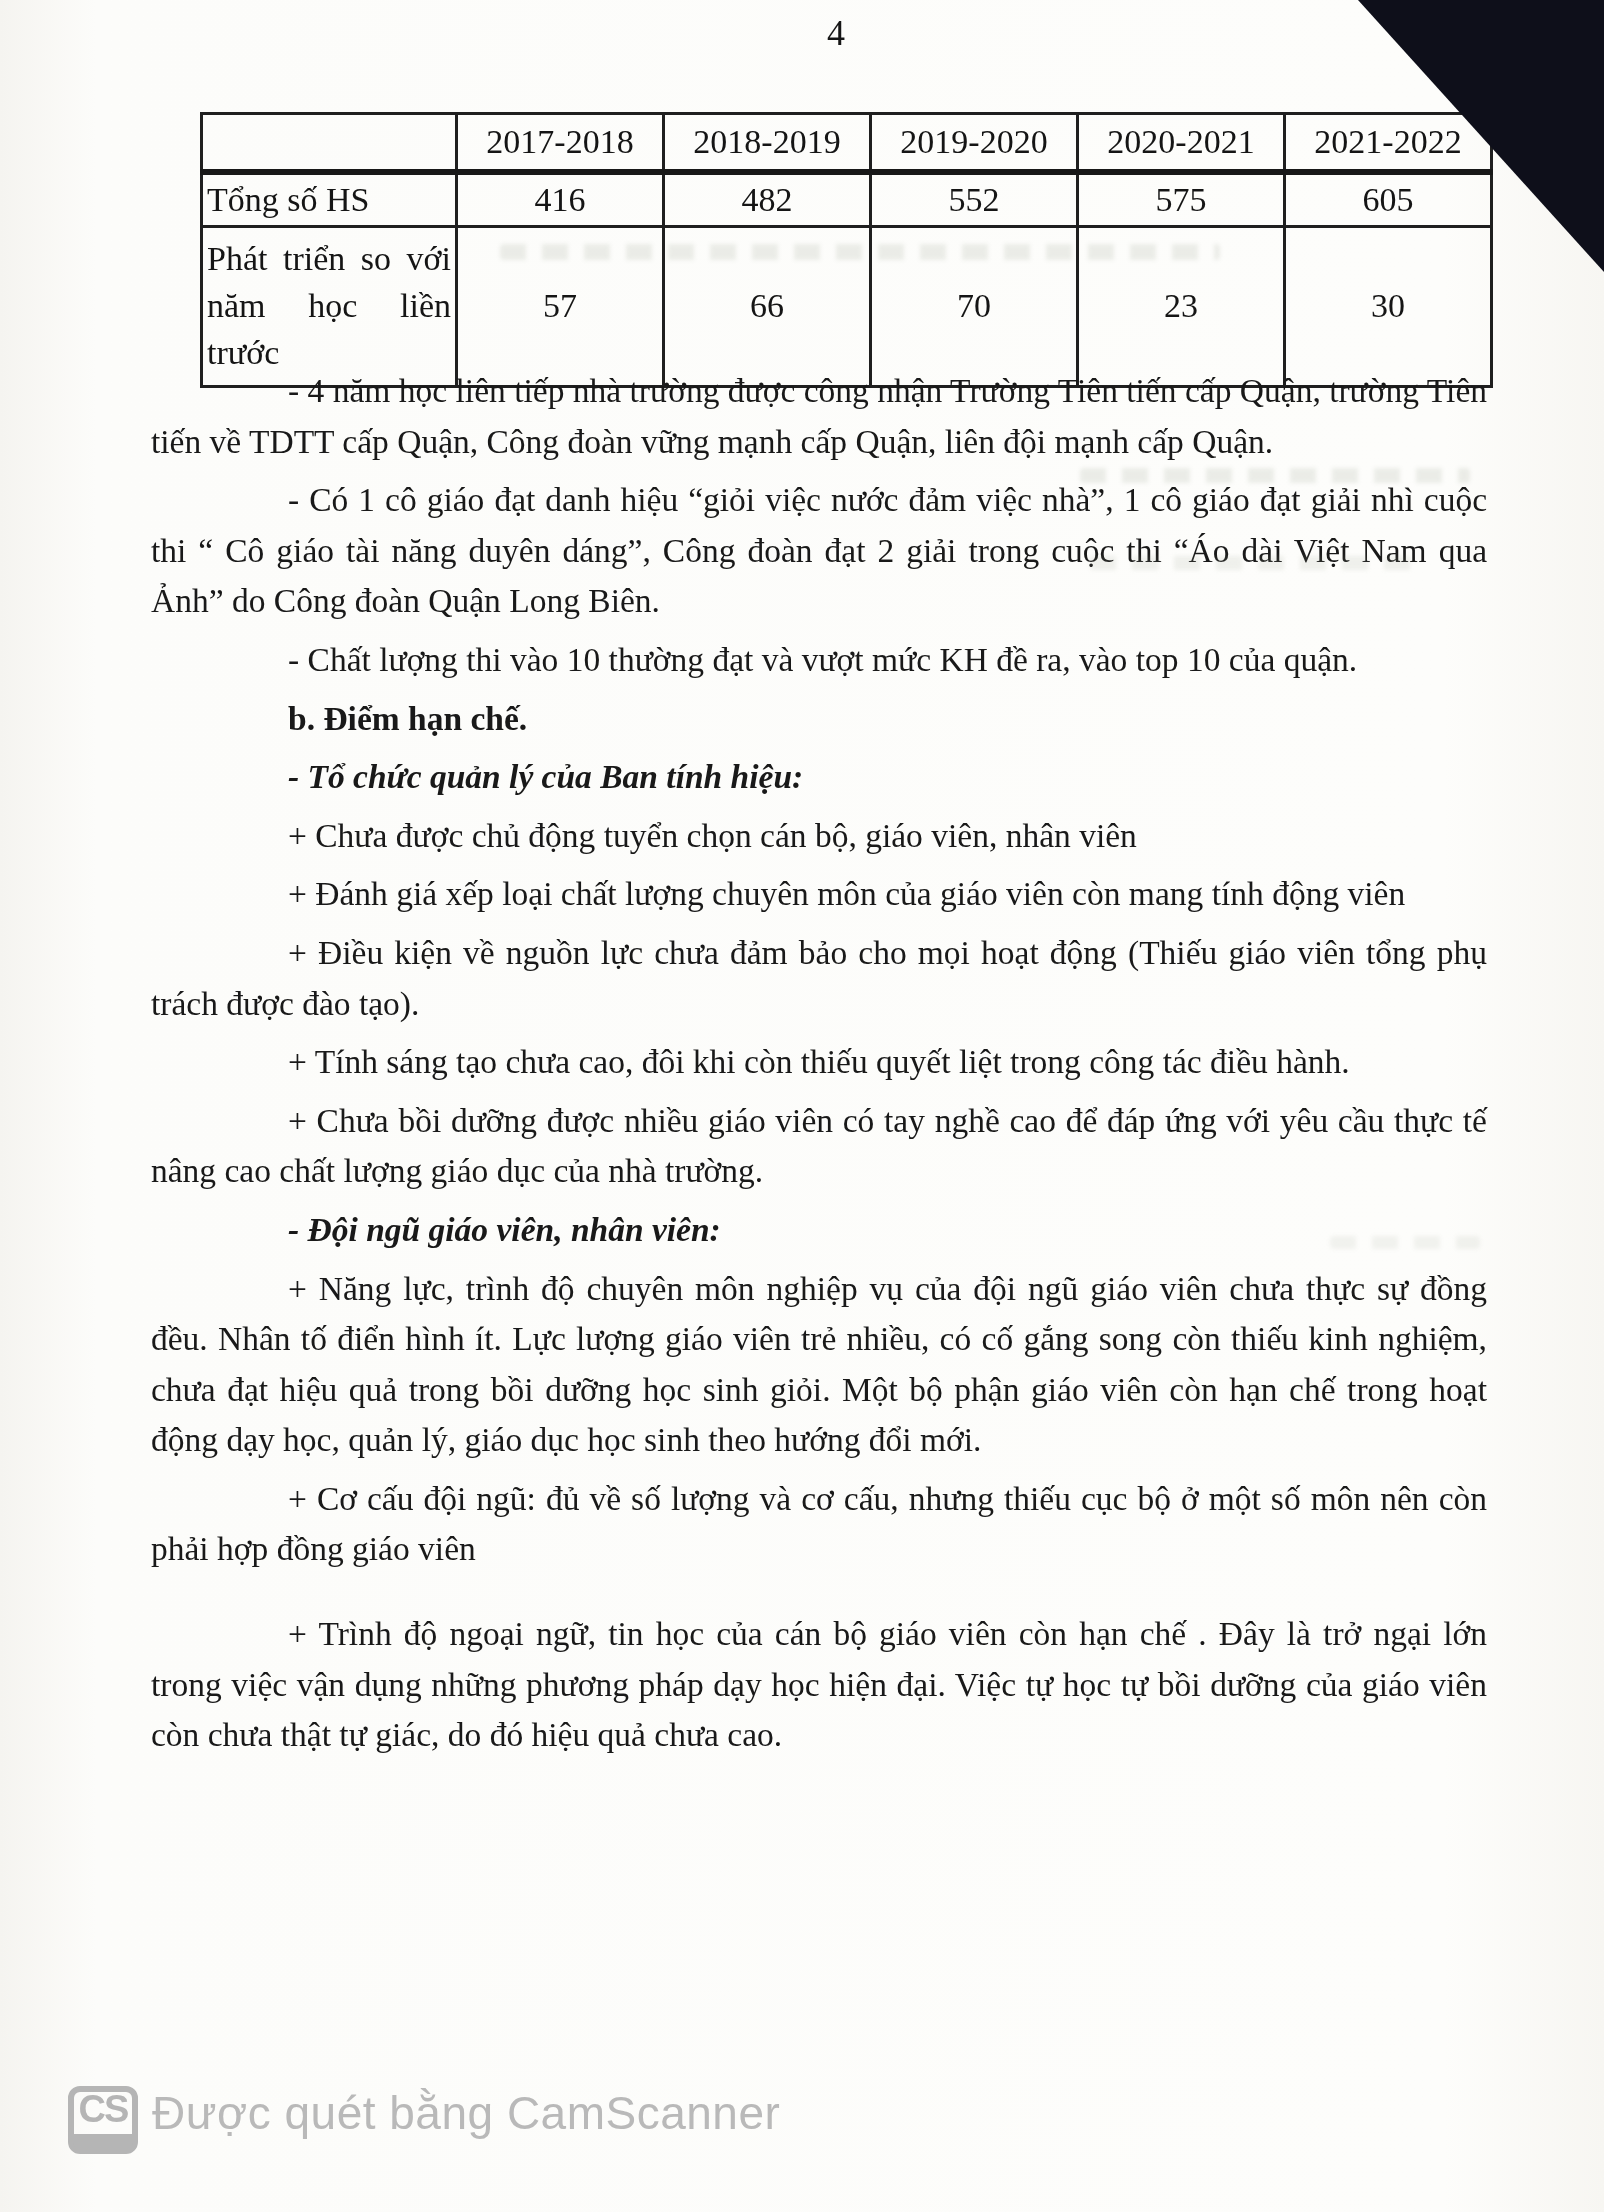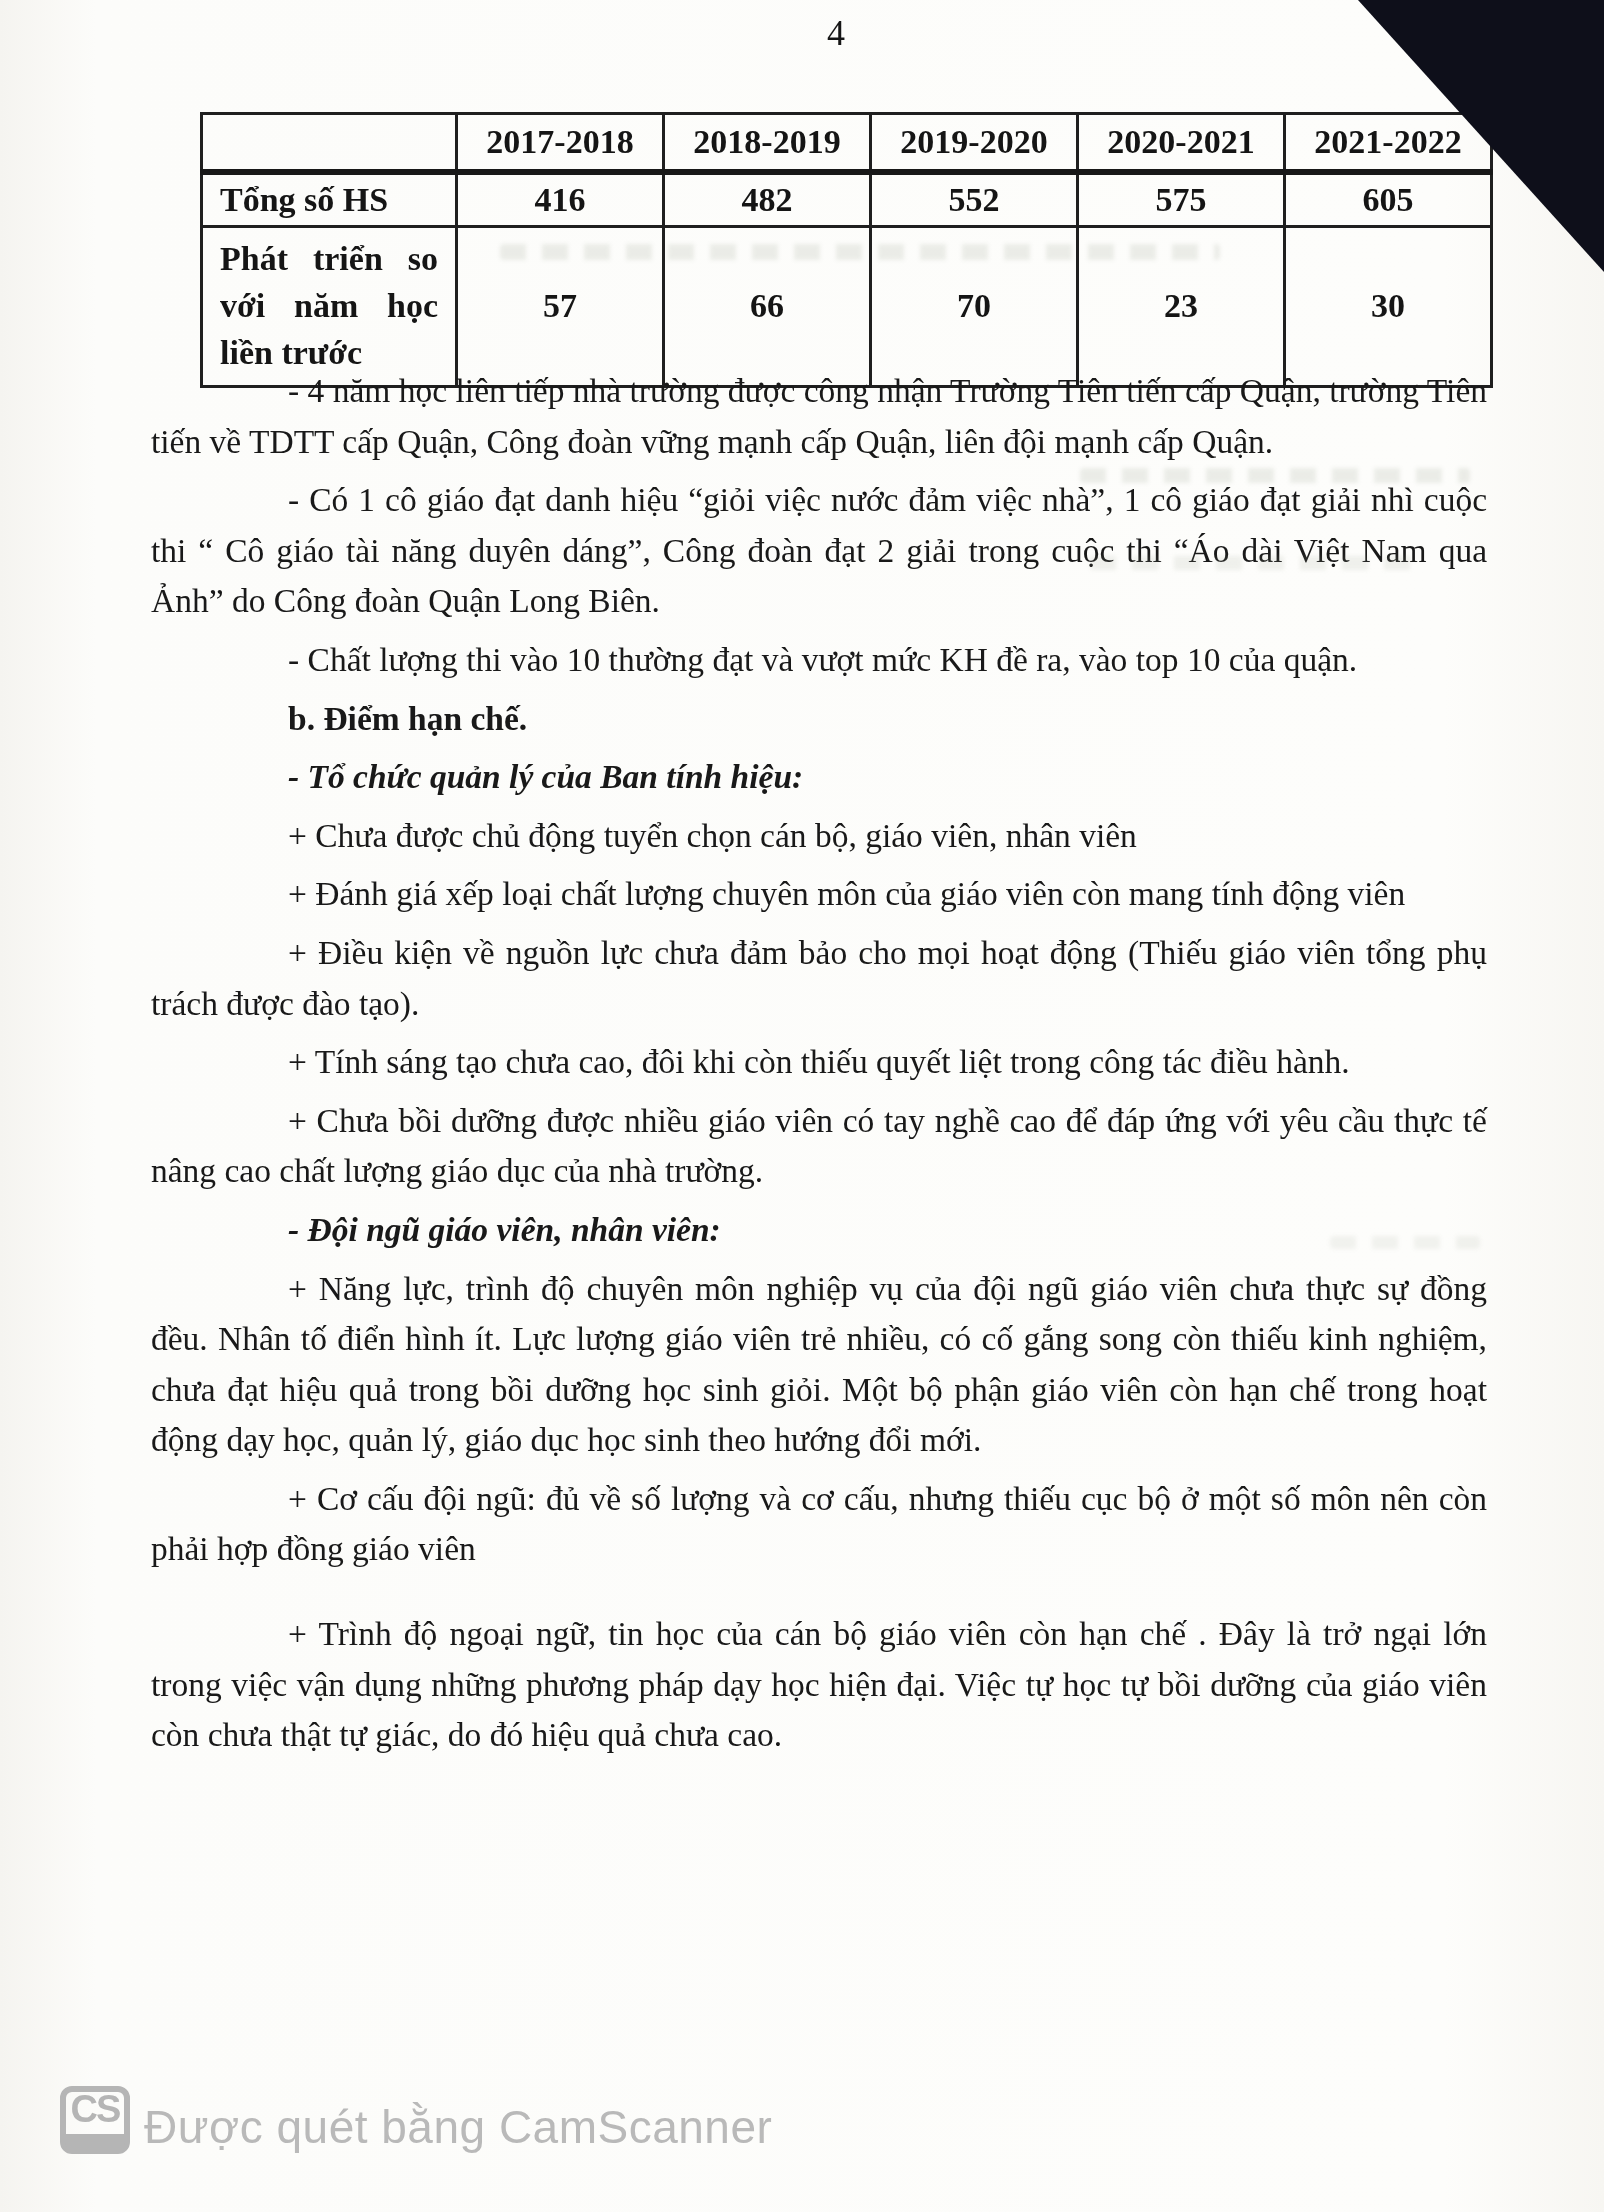--- a/index.html
+++ b/index.html
@@ -23,22 +23,22 @@
   }
   
   table.enroll{
     position:absolute;left:200px;top:112px;width:1292px;
     border-collapse:collapse;table-layout:fixed;
     font-size:34px;color:#151515;
   }
   table.enroll col.lblcol{width:255px;}
   table.enroll col.yearcol{width:207px;}
   table.enroll th,table.enroll td{
-    border:3px solid #1f1f1f;padding:2px 17px;text-align:center;vertical-align:middle;
-    font-weight:bold;
+    border:3px solid #1f1f1f;padding:2px 4px;text-align:center;vertical-align:middle;
+    font-weight:normal;
   }
   table.enroll thead th{height:50px;border-bottom:6px solid #181818;}
   table.enroll tr.r1 td{height:46px;}
   table.enroll tr.r2 td{height:124px;}
   table.enroll td.lbl{text-align:left;}
   table.enroll tr.r2 td.lbl{text-align:justify;line-height:1.38;padding-top:8px;padding-bottom:8px;}
   
   .textblock{
     position:absolute;left:143px;top:358px;width:1352px;
     font-size:33.5px;line-height:50.6px;color:#191919;
@@ -53,21 +53,21 @@
   .ghost{
     position:absolute;opacity:.45;filter:blur(2.2px);border-radius:4px;
     background:repeating-linear-gradient(90deg,rgba(150,158,140,.38) 0 26px,rgba(150,158,140,0) 26px 42px);
     z-index:1;
   }
   .g1{left:500px;top:244px;width:720px;height:16px;}
   .g2{left:1080px;top:468px;width:390px;height:15px;}
   .g3{left:1090px;top:556px;width:330px;height:14px;opacity:.35;}
   .g4{left:1330px;top:1236px;width:150px;height:13px;opacity:.3;}
   
-  .footer{position:absolute;left:60px;top:2086px;display:flex;align-items:flex-end;z-index:4;}
+  .footer{position:absolute;left:68px;top:2086px;display:flex;align-items:flex-start;z-index:4;}
   .cs-icon{
     position:relative;width:58px;height:56px;border:6px solid #b5b5b5;border-radius:12px;
     background:transparent;flex:0 0 auto;
   }
   .cs-text{
     position:absolute;left:0;right:0;top:-4px;text-align:center;
     font-family:"Liberation Sans","DejaVu Sans",sans-serif;
     font-weight:bold;font-size:38px;color:#b5b5b5;letter-spacing:-2px;
   }
   .cs-bar{

